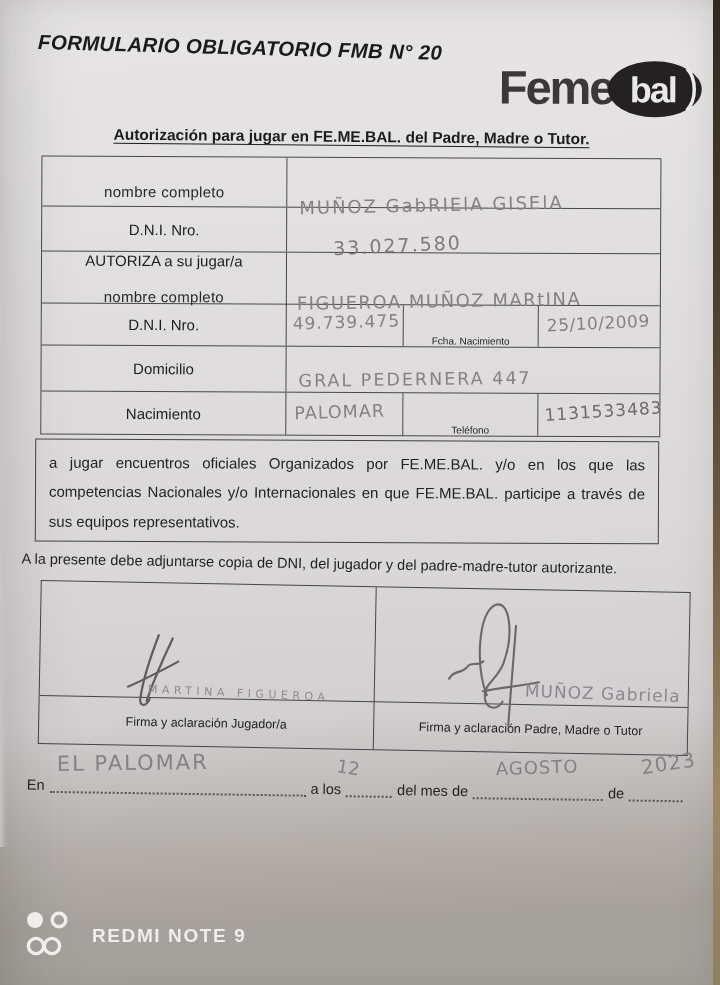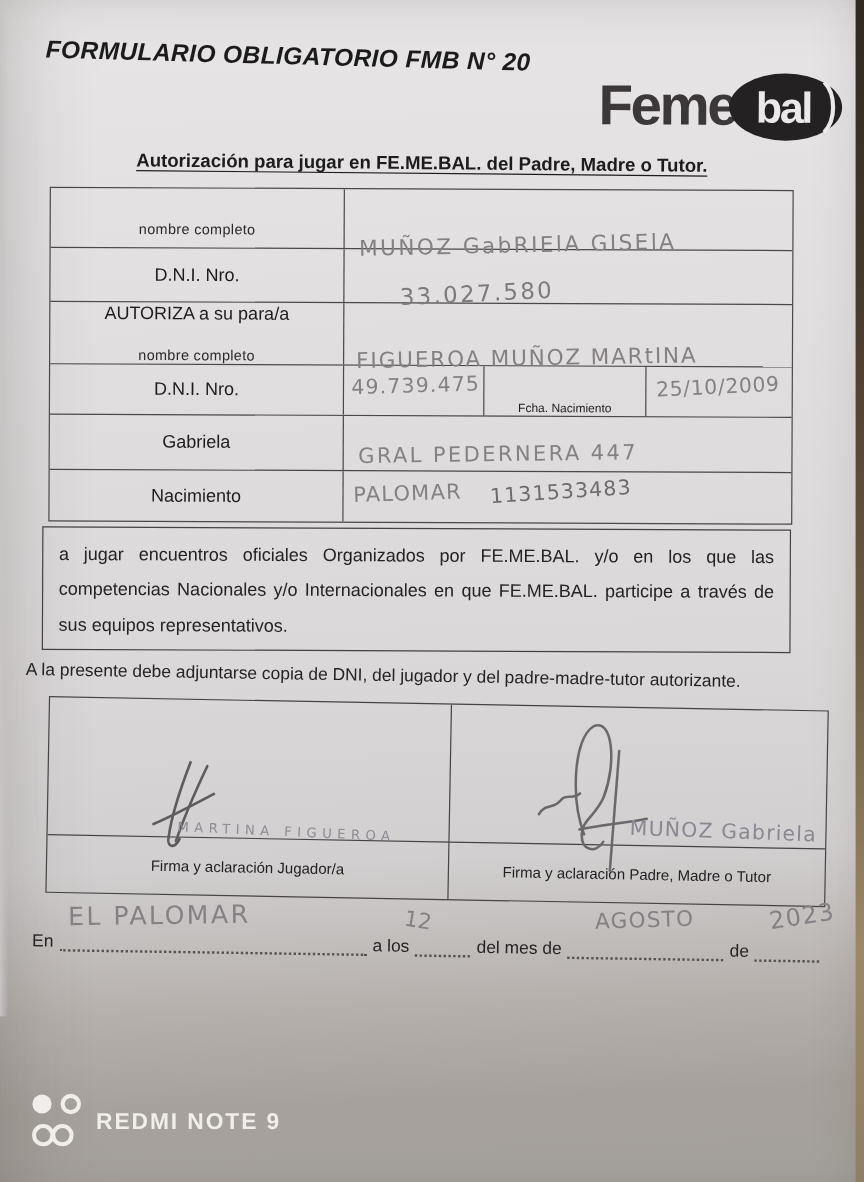--- a/index.html
+++ b/index.html
@@ -27,21 +27,21 @@
 
   
   .ftable{position:absolute;left:40px;top:157px;width:618px;border:1.6px solid #4a4848;background:transparent;}
   .frow{display:grid;border-bottom:1.4px solid #4a4848;position:relative;}
   .frow:last-child{border-bottom:none;}
   .cols2{grid-template-columns:245px 1fr;}
   .cols4{grid-template-columns:245px 116px 136px 1fr;}
   .r1{height:49px;} .r2{height:44px;} .r3{height:51px;} .r4{height:41px;} .r5{height:45px;} .r6{height:42px;}
   .lbl{border-right:1.4px solid #4a4848;display:flex;flex-direction:column;justify-content:center;
     align-items:center;color:#1e1d1e;font-size:15px;text-align:center;}
-  .sub{font-size:12px;margin-top:19px;letter-spacing:.3px;color:#2a292a;}
+  .sub{font-size:15px;margin-top:19px;letter-spacing:.3px;color:#2a292a;}
   .mid{border-left:0;border-right:1.4px solid #4a4848;display:flex;align-items:flex-end;justify-content:center;
     font-size:10px;color:#1e1d1e;border-left:1.4px solid #4a4848;}
   .vcell{position:relative;}
 
   
   .hw{position:absolute;font-family:"DejaVu Sans",sans-serif;color:#858084;white-space:nowrap;}
   .hw-name1{left:12px;bottom:-8px;font-size:18px;letter-spacing:2px;transform:rotate(-1.5deg);}
   .hw-dni1{left:46px;bottom:-4px;font-size:19px;letter-spacing:2px;transform:rotate(-3deg);color:#7e797d;}
   .hw-name2{left:10px;bottom:-5px;font-size:18px;letter-spacing:1.5px;transform:rotate(-1.2deg);}
   .hw-dni2{left:6px;top:7px;font-size:17px;letter-spacing:1px;transform:rotate(-2deg);}
@@ -73,21 +73,21 @@
   .dateline{position:absolute;left:28px;top:778px;display:flex;align-items:flex-end;font-size:14.5px;
     color:#242324;transform:rotate(0.6deg);transform-origin:left bottom;}
   .dots{display:inline-block;border-bottom:2px dotted #555253;height:13px;margin:0 5px;}
   .d1{width:256px;} .d2{width:46px;} .d3{width:130px;} .d4{width:54px;}
   .hw-place{left:58px;top:752px;font-size:21px;letter-spacing:2px;transform:rotate(-1deg);}
   .hw-day{left:338px;top:757px;font-size:18px;transform:rotate(9deg);}
   .hw-month{left:497px;top:756px;font-size:18px;letter-spacing:1px;transform:rotate(-2deg);}
   .hw-year{left:642px;top:750px;font-size:20px;letter-spacing:1px;transform:rotate(-9deg);}
 
   
-  .watermark{position:absolute;left:26px;top:911px;display:flex;align-items:center;gap:4px;}
+  .watermark{position:absolute;left:26px;top:911px;display:flex;align-items:center;gap:16px;}
   .wm-text{display:flex;flex-direction:column;gap:3px;}
   .wm-line{font-size:19px;font-weight:bold;color:#f0edea;letter-spacing:1.6px;white-space:nowrap;}
 </style>
 </head>
 <body>
 
 <div class="vignette"></div>
 <div class="edge-left"></div>
 
 <div class="sheet">
@@ -115,21 +115,21 @@
     <div class="frow cols2 r2">
       <div class="lbl">
         <span>D.N.I. Nro.</span>
       </div>
       <div class="vcell">
         <span class="hw hw-dni1">33.027.580</span>
       </div>
     </div>
     <div class="frow cols2 r3">
       <div class="lbl">
-        <span>AUTORIZA a su para/a</span>
+        <span>AUTORIZA a su jugar/a</span>
         <span class="sub">nombre completo</span>
       </div>
       <div class="vcell">
         <span class="hw hw-name2">FIGUEROA MUÑOZ MARtINA</span>
       </div>
     </div>
     <div class="frow cols4 r4">
       <div class="lbl">
         <span>D.N.I. Nro.</span>
       </div>
@@ -138,32 +138,35 @@
       </div>
       <div class="mid">
         <span>Fcha. Nacimiento</span>
       </div>
       <div class="vcell">
         <span class="hw hw-fnac">25/10/2009</span>
       </div>
     </div>
     <div class="frow cols2 r5">
       <div class="lbl">
-        <span>Gabriela</span>
+        <span>Domicilio</span>
       </div>
       <div class="vcell">
         <span class="hw hw-dom">GRAL PEDERNERA 447</span>
       </div>
     </div>
     <div class="frow cols4 r6">
       <div class="lbl">
         <span>Nacimiento</span>
       </div>
       <div class="vcell">
         <span class="hw hw-loc">PALOMAR</span>
+      </div>
+      <div class="mid">
+        <span>Teléfono</span>
       </div>
       <div class="vcell">
         <span class="hw hw-tel">1131533483</span>
       </div>
     </div>
   </div>
 
   <div class="parabox">a jugar encuentros oficiales Organizados por FE.ME.BAL. y/o en los que las competencias Nacionales y/o Internacionales en que FE.ME.BAL. participe a través de sus equipos representativos.</div>
 
   <div class="note">A la presente debe adjuntarse copia de DNI, del jugador y del padre-madre-tutor autorizante.</div>

